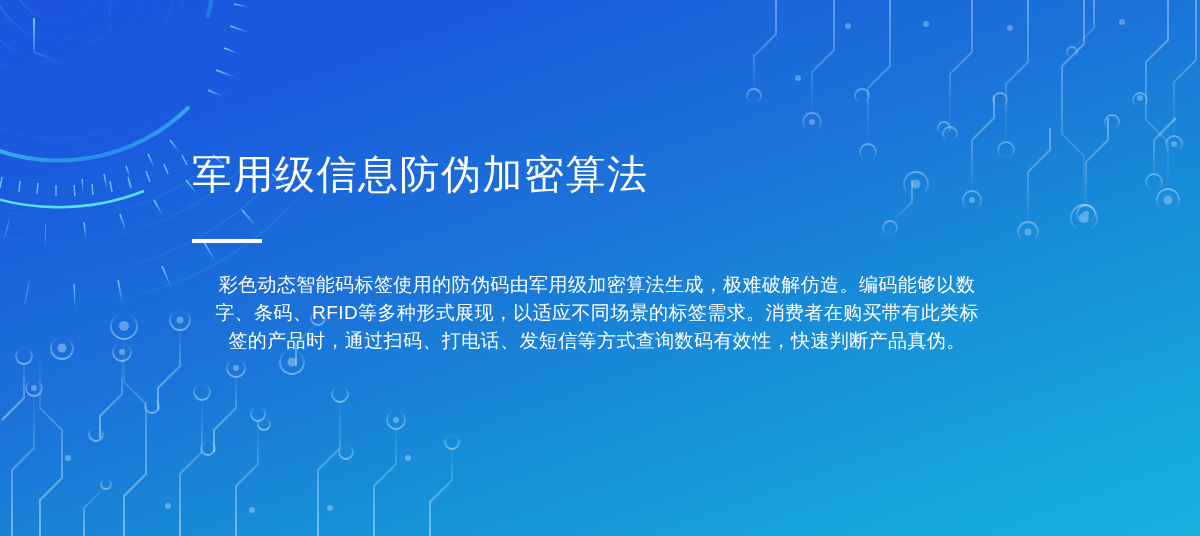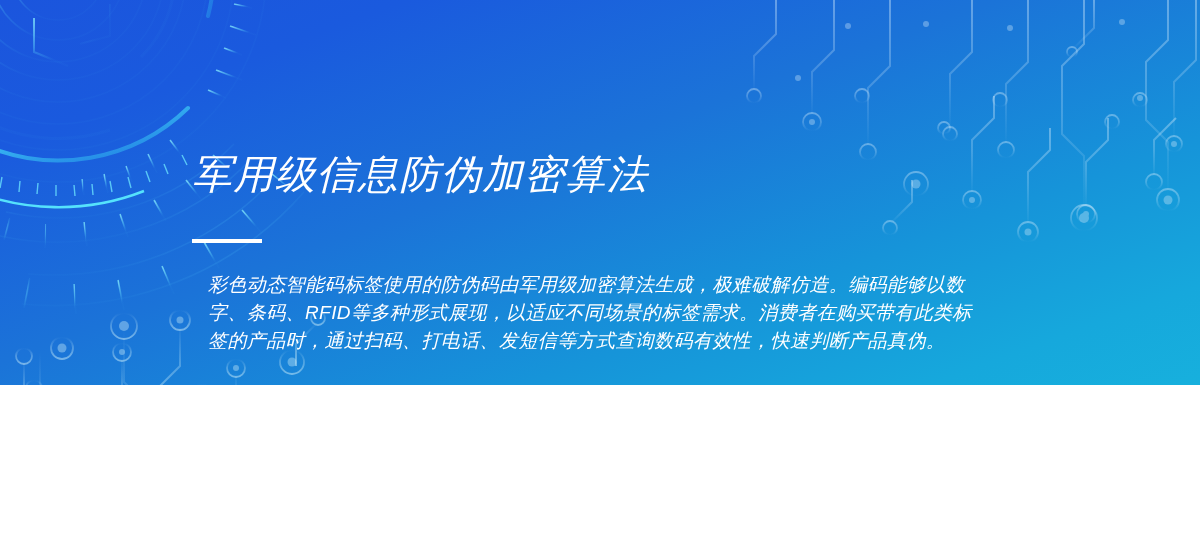--- a/index.html
+++ b/index.html
@@ -9,30 +9,29 @@
   body {
     width: 1200px;
     height: 536px;
     overflow: hidden;
     font-family: "Liberation Sans", "DejaVu Sans", sans-serif;
   }
 
   #banner {
     position: relative;
     width: 1200px;
-    height: 385px;
+    height: 536px;
     overflow: hidden;
     background: linear-gradient(160deg,
                 #1b55dd 0%,
                 #1a5ade 18%,
                 #1b73d8 44%,
                 #1694d9 70%,
                 #16a8dc 88%,
                 #17b0dd 100%);
-    font-style: italic;
   }
 
   
   .deco {
     position: absolute;
     top: 0;
     left: 0;
     width: 1200px;
     height: 536px;
     pointer-events: none;
@@ -64,21 +63,21 @@
     margin-top: 40px;
     margin-bottom: 28px;
   }
 
   #banner-body {
     margin: 16px;
     font-size: 19px;
     line-height: 28px;
     color: #ffffff;
     letter-spacing: 0.4px;
-    text-align: left;
+    text-align: center;
     max-width: 800px;
   }
 </style>
 </head>
 <body>
 
 <div id="banner">
 
   <svg class="deco" viewBox="0 0 1200 536" preserveAspectRatio="none" aria-hidden="true">
     <defs>

